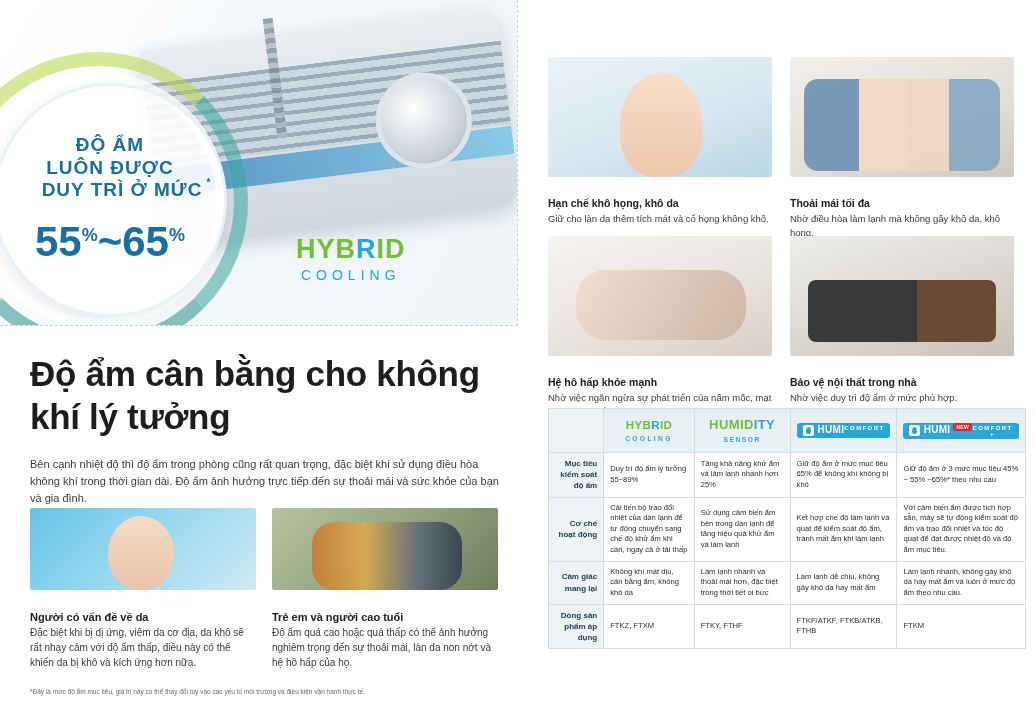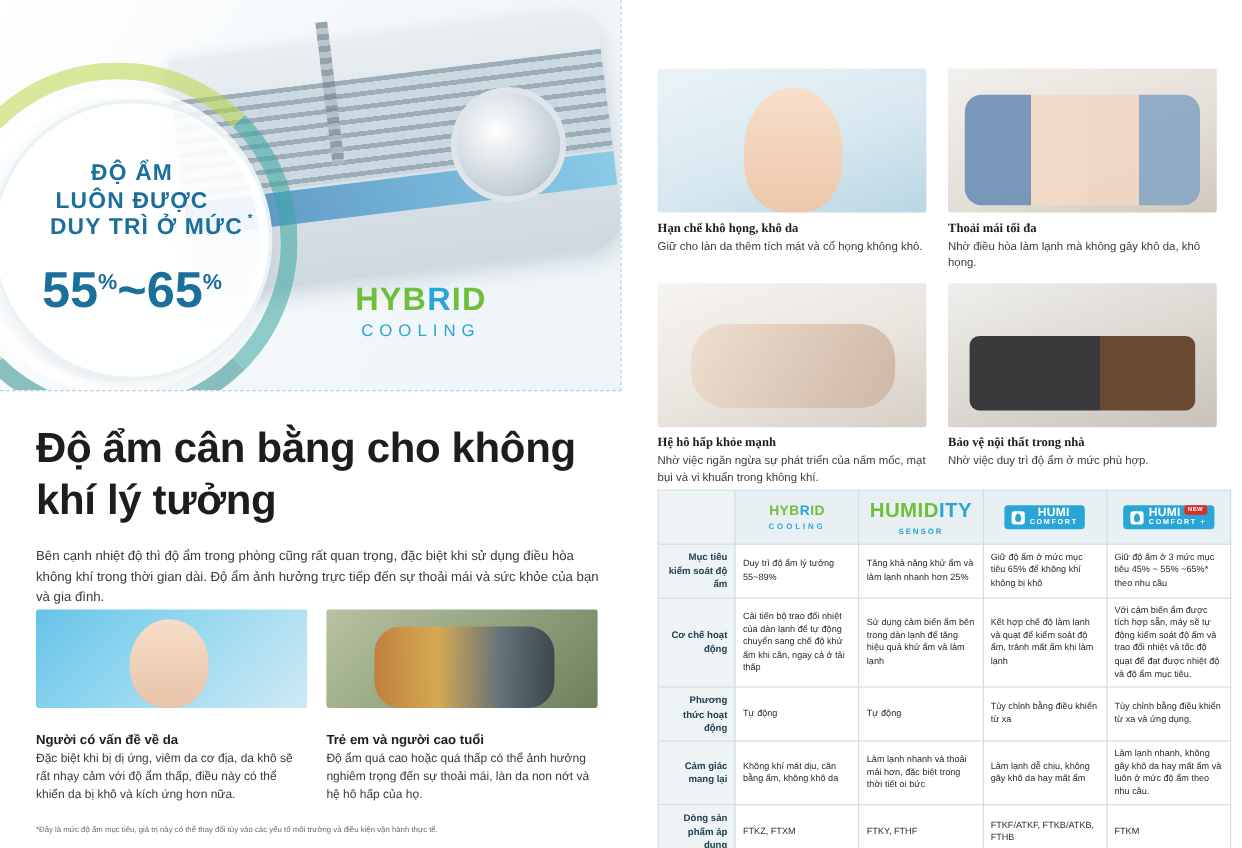--- a/index.html
+++ b/index.html
@@ -161,59 +161,59 @@
     content:""; position:absolute; left:28px; top:34px; width:170px; height:70px;
     border-radius:30px;
     background:linear-gradient(120deg,#f0ded0,#cdb7a6);
   }
   .bph-room { background:linear-gradient(160deg,#efeeec 0%,#ddd9d3 50%,#c8c2ba 100%); }
   .bph-room::after {
     content:""; position:absolute; left:18px; top:44px; width:188px; height:62px;
     border-radius:8px;
     background:linear-gradient(90deg,#3a3a3c 0 58%,#6b4a33 58% 100%);
   }
-  .b-item .bt { font-size:10.5px; font-weight:bold; margin-top:8px; color:#1d1d1d;font-family:Liberation Serif, serif; }
+  .b-item .bt { font-size:10.5px; font-weight:bold; margin-top:20px; color:#1d1d1d; }
   .b-item .bd { font-size:9.5px; line-height:1.45; margin-top:3px; color:#3a3a3a; }
 
   
   .tbl {
     position:absolute; left:8px; top:408px; width:478px;
     border-collapse:collapse;
     font-size:7.6px; line-height:1.4;
   }
   .tbl td, .tbl th { border:1px solid #d3dde3; vertical-align:middle; padding:5px 6px; }
   .tbl thead th { background:#e9f0f4; height:44px; text-align:center; }
   .tbl tbody td { background:#ffffff; }
   .tbl tbody td.rowhead {
     background:#eef3f6; font-weight:bold; text-align:right; width:64px; color:#23424f;
     font-size:8px;
   }
   .tbl tbody tr td:not(.rowhead) { width:103px; }
   .th-hybrid .hw { font-size:11.5px; font-weight:bold; color:#6fbf3b; letter-spacing:.4px; }
   .th-hybrid .hw .b { color:#2aa6d6; }
   .th-hybrid .cw { font-size:6.6px; letter-spacing:2.4px; color:#2aa6d6; margin-top:1px; }
-  .th-hs .hw { font-size:17px; font-weight:bold; color:#6fbf3b; letter-spacing:.4px; }
+  .th-hs .hw { font-size:13px; font-weight:bold; color:#6fbf3b; letter-spacing:.4px; }
   .th-hs .cw { font-size:6.6px; letter-spacing:1.6px; color:#2aa6d6; margin-top:1px; font-weight:bold; }
   .chip {
     display:inline-flex; align-items:center; gap:4px;
     padding:2px 6px; border-radius:3px; background:#2aa6d6; color:#fff;
   }
   .chip .ci {
     width:11px; height:11px; background:#fff; border-radius:2px;
     display:inline-block; position:relative;
   }
   .chip .ci::after {
     content:""; position:absolute; left:3px; top:2px; width:5px; height:7px;
     border-radius:50% 50% 50% 50% / 60% 60% 40% 40%;
     background:#2aa6d6;
   }
   .chip .cl { font-size:10px; font-weight:bold; letter-spacing:.3px; }
   .chip .cs { font-size:6px; letter-spacing:1.4px; display:block; line-height:1; }
   .chipwrap { display:flex; flex-direction:column; align-items:center; justify-content:center; }
-  .chip-txt { display:flex; flex-direction:column; line-height:1.05; }
+  .chip-txt { display:flex; flex-direction:row; line-height:1.05; }
   .newtag {
     background:#e02b2b; color:#fff; font-size:5px; font-weight:bold;
     padding:1px 3px; border-radius:2px; margin-left:3px; vertical-align:super;
   }
 </style>
 </head>
 <body>
 
 <div class="left-col">
 
@@ -339,27 +339,20 @@
         <td>Giữ độ ẩm ở 3 mức mục tiêu 45% ~ 55% ~65%* theo nhu cầu</td>
       </tr>
       <tr>
         <td class="rowhead">Cơ chế hoạt động</td>
         <td>Cải tiến bộ trao đổi nhiệt của dàn lạnh để tự động chuyển sang chế độ khử ẩm khi cần, ngay cả ở tải thấp</td>
         <td>Sử dụng cảm biến ẩm bên trong dàn lạnh để tăng hiệu quả khử ẩm và làm lạnh</td>
         <td>Kết hợp chế độ làm lạnh và quạt để kiểm soát độ ẩm, tránh mất ẩm khi làm lạnh</td>
         <td>Với cảm biến ẩm được tích hợp sẵn, máy sẽ tự động kiểm soát độ ẩm và trao đổi nhiệt và tốc độ quạt để đạt được nhiệt độ và độ ẩm mục tiêu.</td>
       </tr>
       <tr>
-        <td class="rowhead">Phương thức hoạt động</td>
-        <td>Tự động</td>
-        <td>Tự động</td>
-        <td>Tùy chỉnh bằng điều khiển từ xa</td>
-        <td>Tùy chỉnh bằng điều khiển từ xa và ứng dụng.</td>
-      </tr>
-      <tr>
         <td class="rowhead">Cảm giác mang lại</td>
         <td>Không khí mát dịu, cân bằng ẩm, không khô da</td>
         <td>Làm lạnh nhanh và thoải mái hơn, đặc biệt trong thời tiết oi bức</td>
         <td>Làm lạnh dễ chịu, không gây khô da hay mất ẩm</td>
         <td>Làm lạnh nhanh, không gây khô da hay mất ẩm và luôn ở mức độ ẩm theo nhu cầu.</td>
       </tr>
       <tr>
         <td class="rowhead">Dòng sản phẩm áp dụng</td>
         <td>FTKZ, FTXM</td>
         <td>FTKY, FTHF</td>

